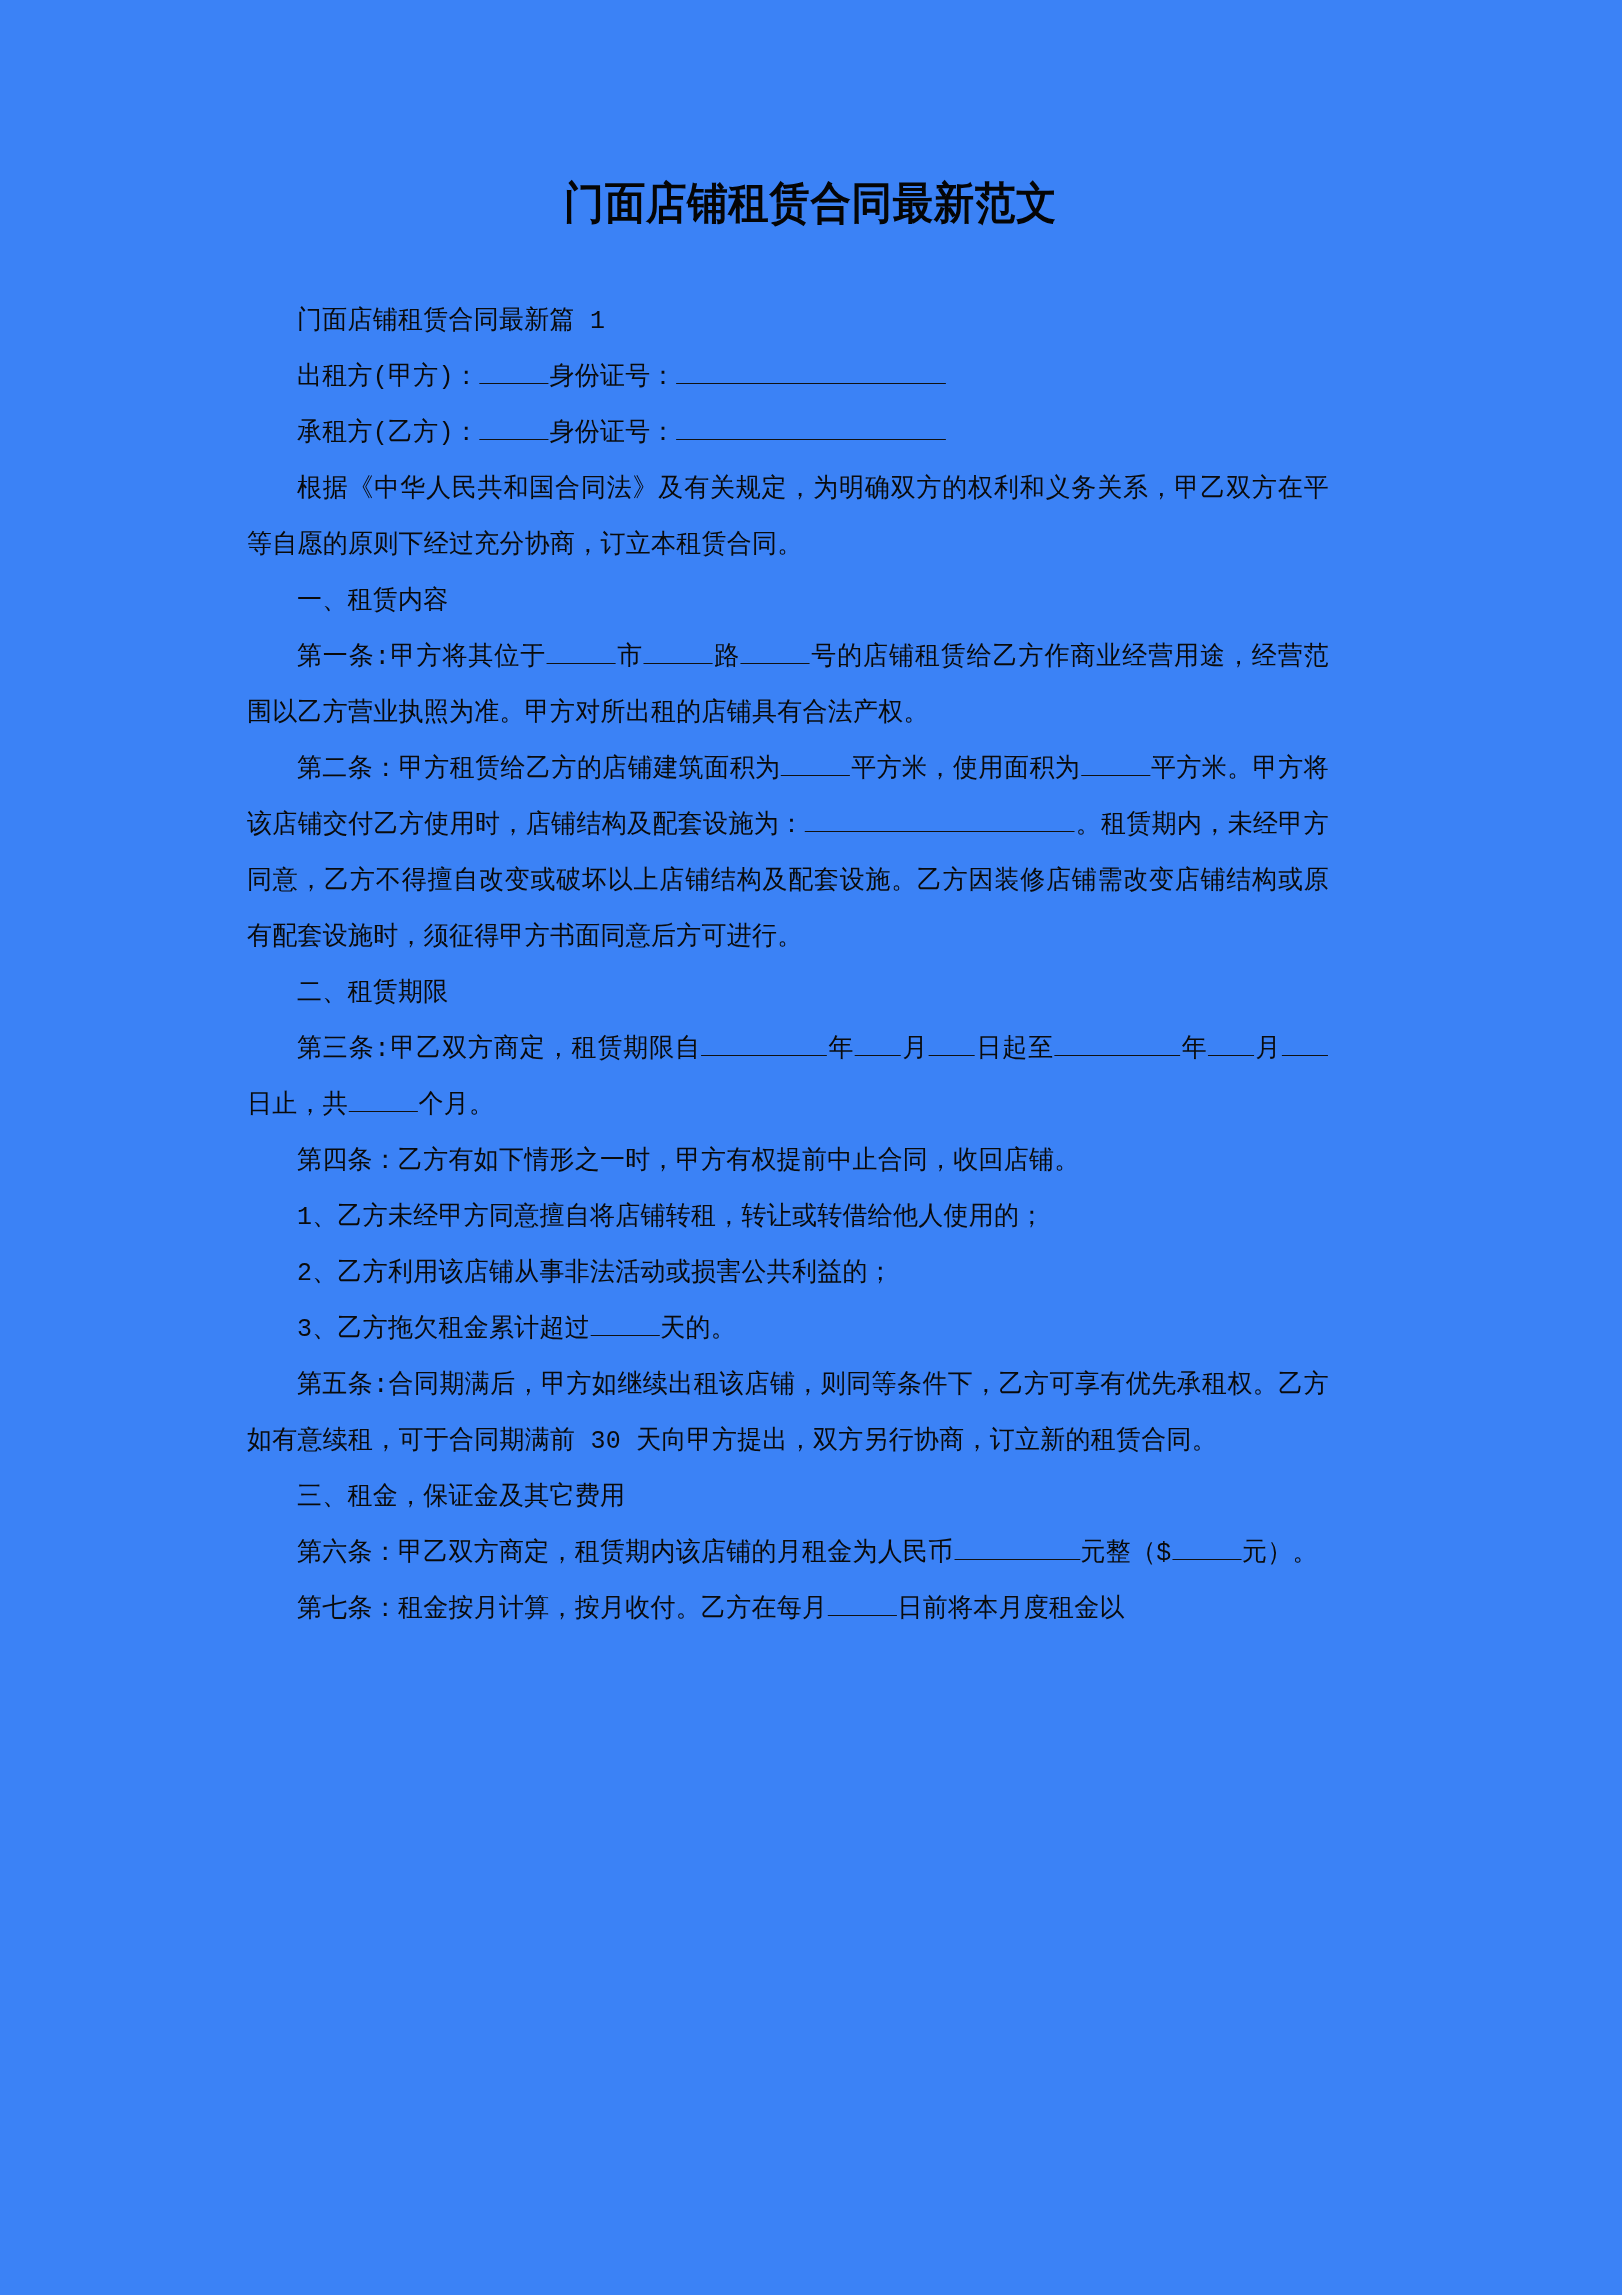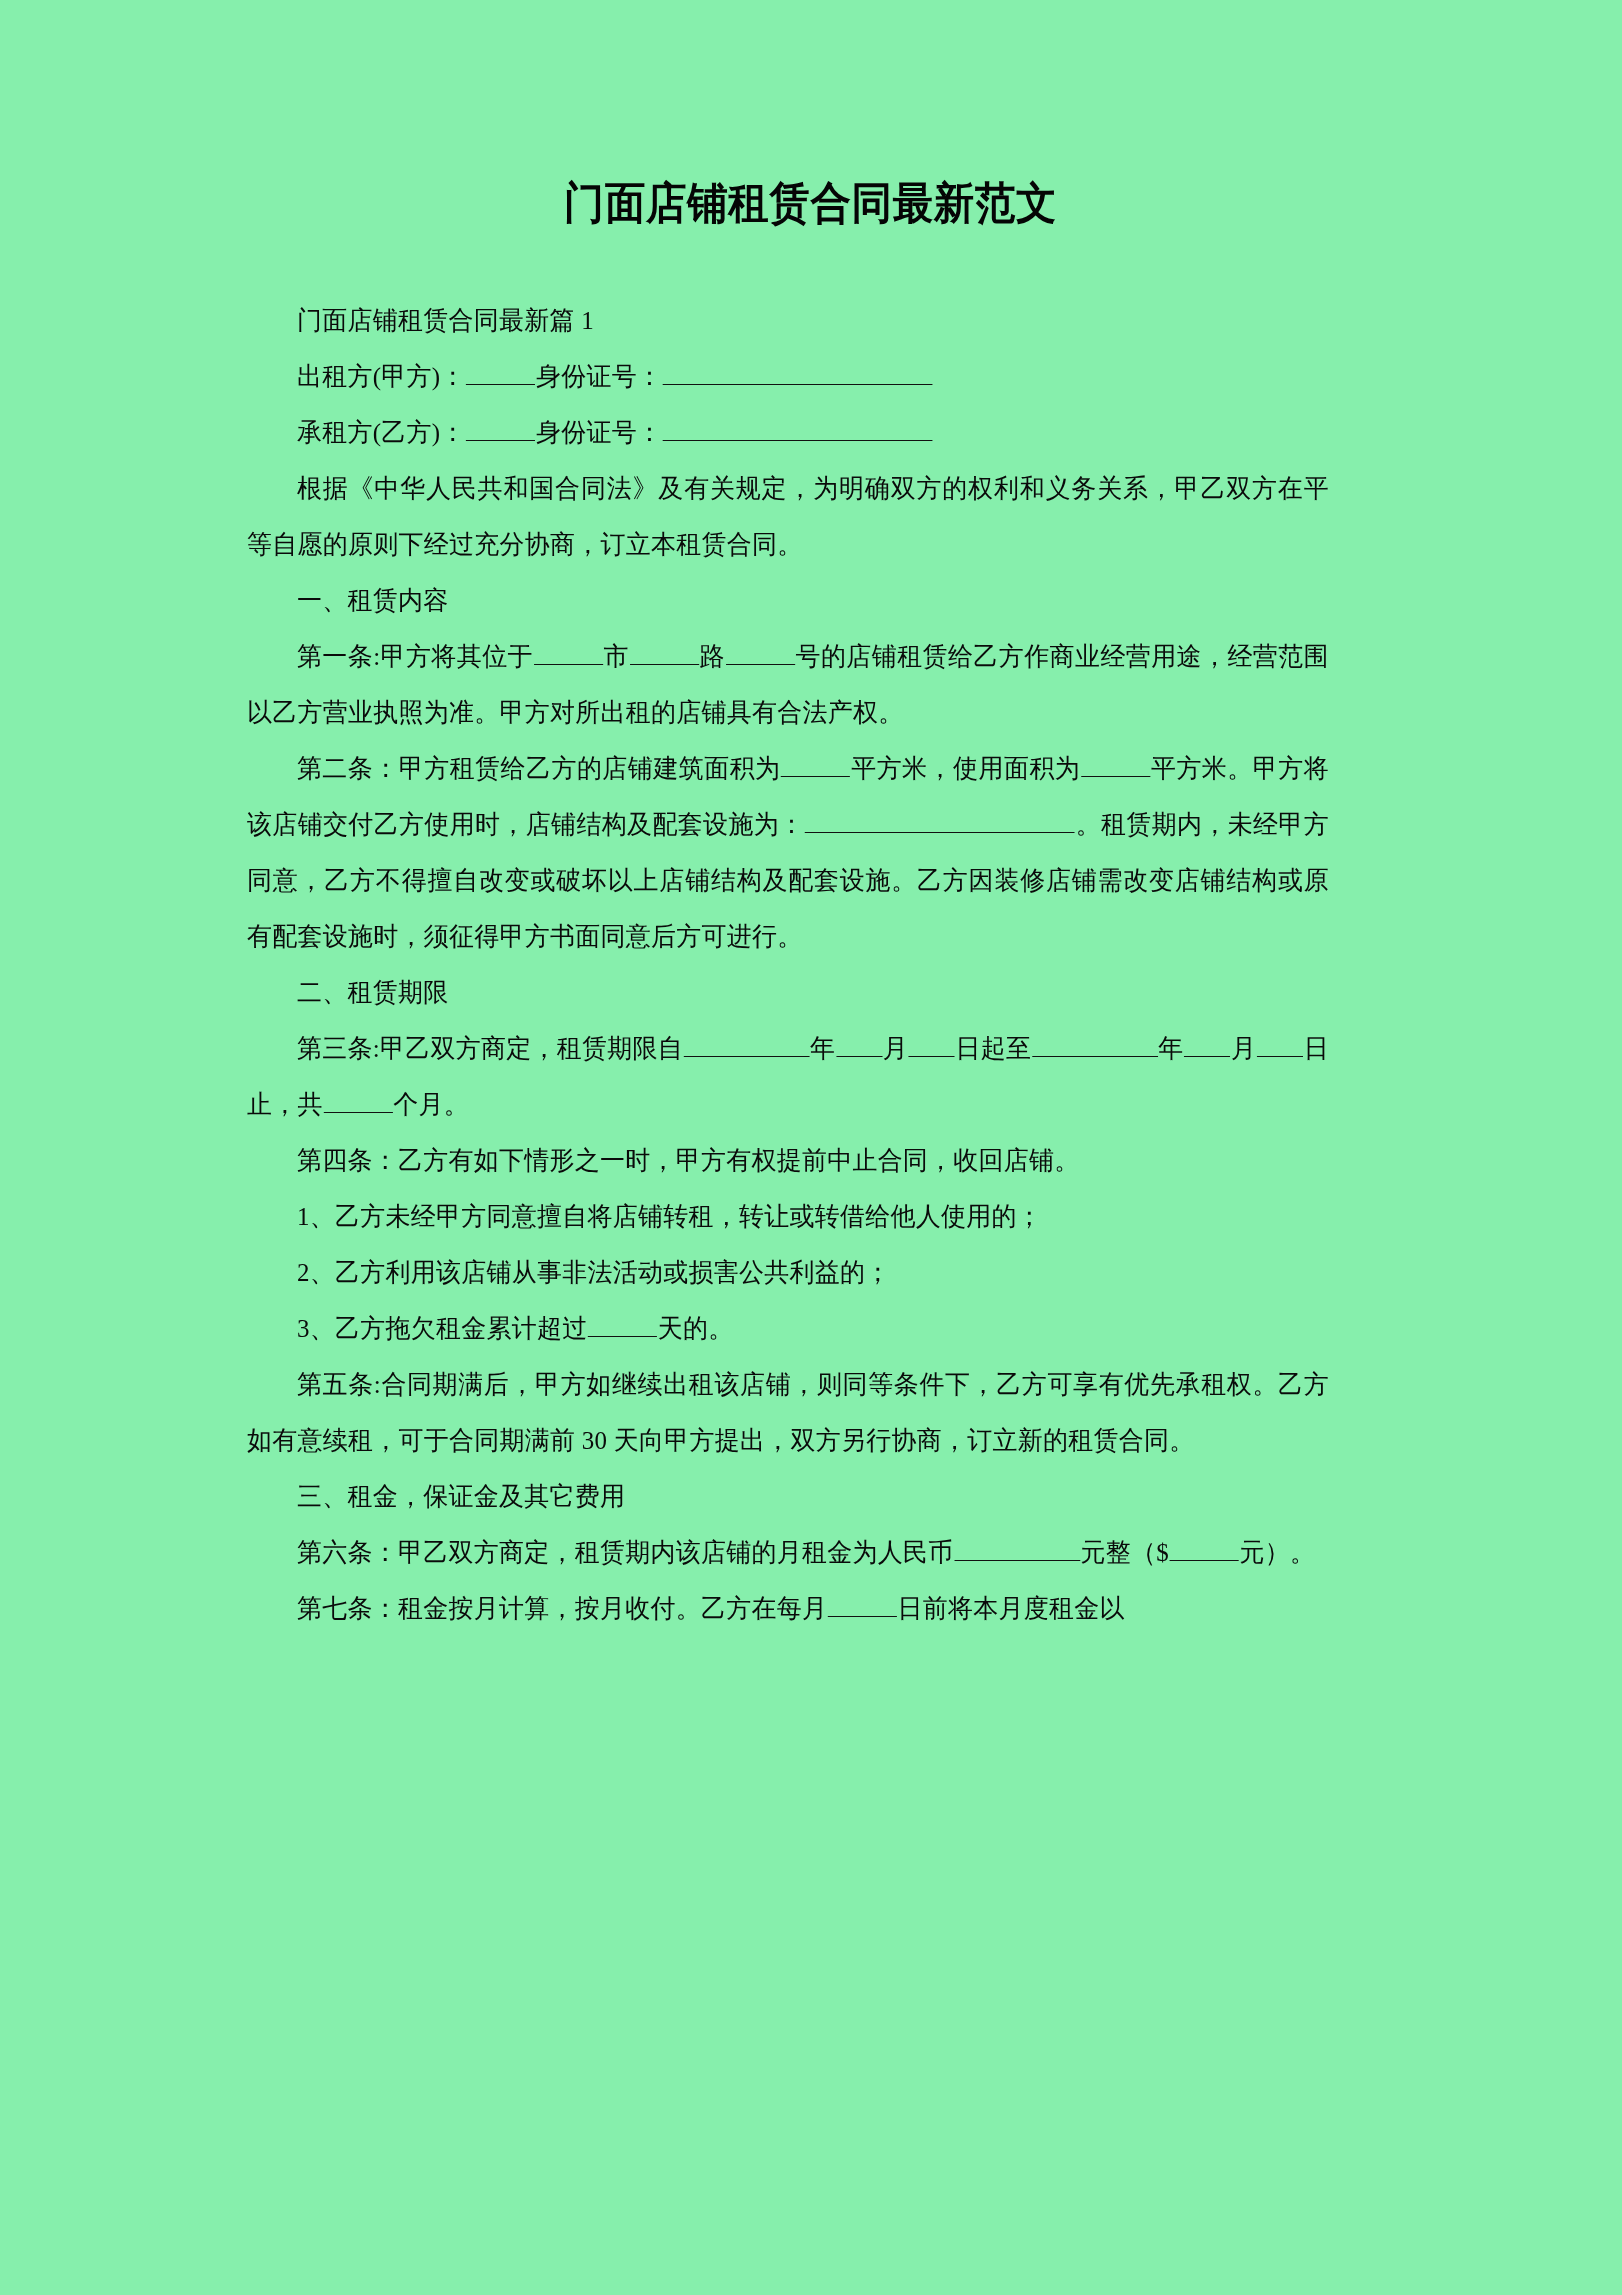--- a/index.html
+++ b/index.html
@@ -5,21 +5,21 @@
 <style>
   html, body {
     margin: 0;
     padding: 0;
     background: #fafafa;
   }
   .page {
     position: relative;
     width: 1623px;
     height: 2295px;
-    background: #86efac;
+    background: #3b82f6;
     margin: 0 auto;
     overflow: hidden;
     font-family: "Liberation Serif", "DejaVu Serif", serif;
     color: #0a0a0a;
   }
   .content {
     position: absolute;
     left: 247px;
     top: 0;
     width: 1127px;
@@ -36,20 +36,21 @@
     margin: 0;
     padding-top: 175px;
     transform: scaleX(0.92);
     transform-origin: center center;
     color: #050505;
   }
 
   
   .body-wrap {
     margin-top: 63px;
+    font-family: Liberation Mono, monospace;
   }
   p.para {
     margin: 0 0 0 0;
     font-size: 26px;
     line-height: 56px;
     text-align: justify;
     text-justify: inter-ideograph;
     text-indent: 52px;
     letter-spacing: 0.3px;
     word-break: break-all;

